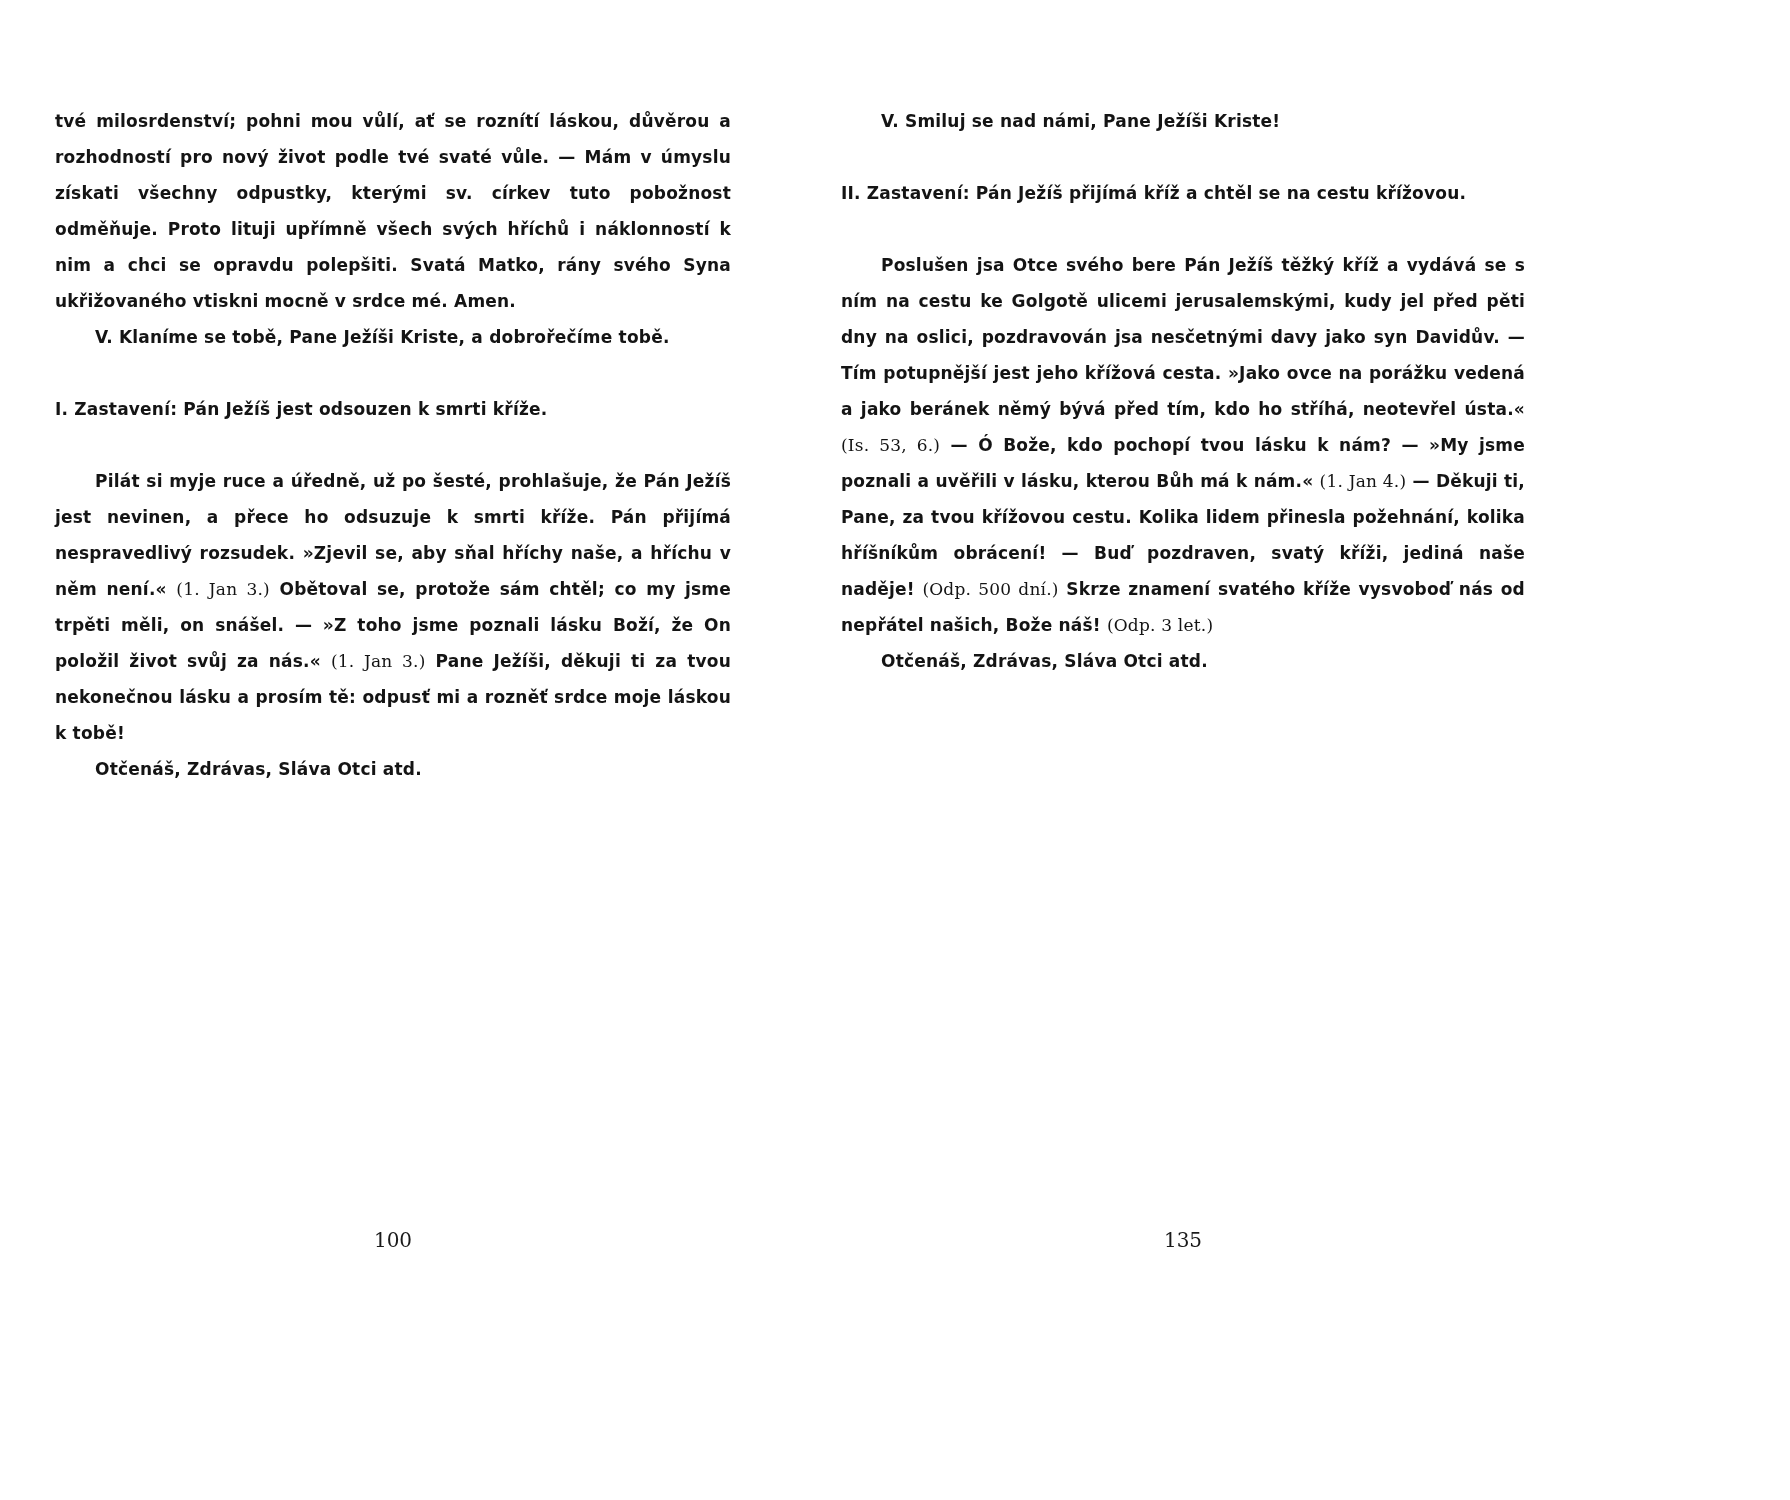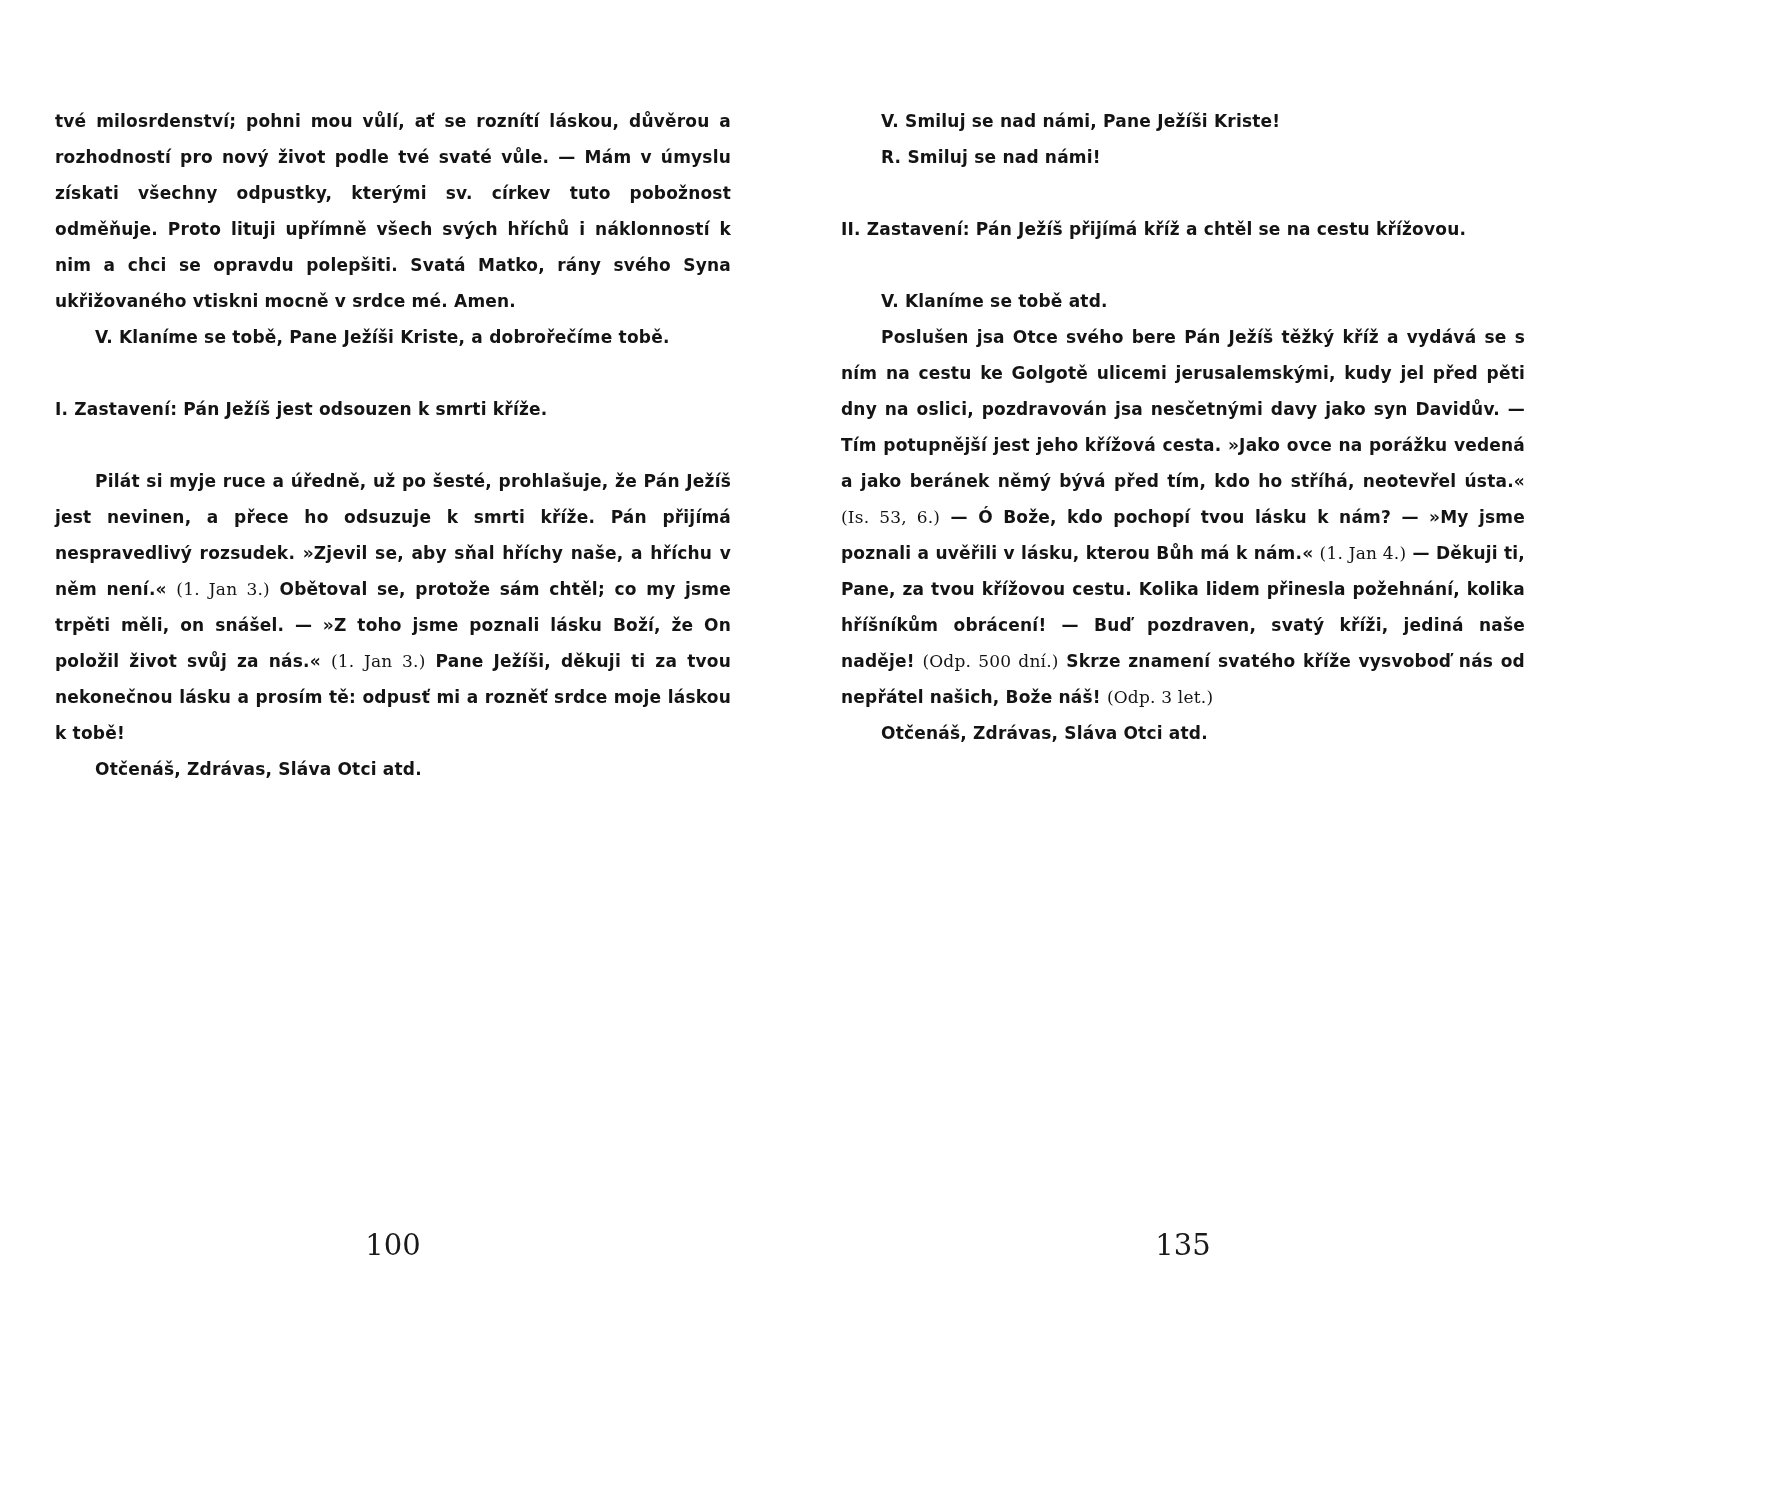--- a/index.html
+++ b/index.html
@@ -32,21 +32,21 @@
     margin-top: 36px;
     margin-bottom: 36px;
   }
   .run.light {
     font-weight: 400;
     font-family: "DejaVu Serif", "Liberation Serif", serif;
   }
   .page-number {
     position: absolute;
     top: 1228px;
-    font-size: 29px;
+    font-size: 20px;
     font-weight: 400;
     font-family: "DejaVu Serif", "Liberation Serif", serif;
     text-align: center;
     color: #1a1a1a;
   }
   .page-number.pn-left  { left: 55px;  width: 676px; }
   .page-number.pn-right { left: 841px; width: 684px; }
 </style>
 </head>
 <body>
@@ -56,23 +56,21 @@
   <div class="page-column left-col">
     <p class="para"><span class="run">tvé milosrdenství; pohni mou vůlí, ať se roznítí láskou, důvěrou a rozhodností pro nový život podle tvé svaté vůle. — Mám v úmyslu získati všechny odpustky, kterými sv. církev tuto pobožnost odměňuje. Proto lituji upřímně všech svých hříchů i náklonností k nim a chci se opravdu polepšiti. Svatá Matko, rány svého Syna ukřižovaného vtiskni mocně v srdce mé. Amen.</span></p>
     <p class="para indent"><span class="run">V. Klaníme se tobě, Pane Ježíši Kriste, a dobrořečíme tobě.</span></p>
     <p class="para heading"><span class="run">I. Zastavení: Pán Ježíš jest odsouzen k smrti kříže.</span></p>
     <p class="para indent"><span class="run">Pilát si myje ruce a úředně, už po šesté, prohlašuje, že Pán Ježíš jest nevinen, a přece ho odsuzuje k smrti kříže. Pán přijímá nespravedlivý rozsudek. »Zjevil se, aby sňal hříchy naše, a hříchu v něm není.« </span><span class="run light">(1. Jan 3.)</span><span class="run"> Obětoval se, protože sám chtěl; co my jsme trpěti měli, on snášel. — »Z toho jsme poznali lásku Boží, že On položil život svůj za nás.« </span><span class="run light">(1. Jan 3.)</span><span class="run"> Pane Ježíši, děkuji ti za tvou nekonečnou lásku a prosím tě: odpusť mi a rozněť srdce moje láskou k tobě!</span></p>
     <p class="para indent"><span class="run">Otčenáš, Zdrávas, Sláva Otci atd.</span></p>
   </div>
 
   <div class="page-column right-col">
     <p class="para indent"><span class="run">V. Smiluj se nad námi, Pane Ježíši Kriste!</span></p>
-    <p class="para indent"><span class="run">R. Smiluj se nad námi!</span></p>
     <p class="para heading"><span class="run">II. Zastavení: Pán Ježíš přijímá kříž a chtěl se na cestu křížovou.</span></p>
-    <p class="para indent"><span class="run">V. Klaníme se tobě atd.</span></p>
     <p class="para indent"><span class="run">Poslušen jsa Otce svého bere Pán Ježíš těžký kříž a vydává se s ním na cestu ke Golgotě ulicemi jerusalemskými, kudy jel před pěti dny na oslici, pozdravován jsa nesčetnými davy jako syn Davidův. — Tím potupnější jest jeho křížová cesta. »Jako ovce na porážku vedená a jako beránek němý bývá před tím, kdo ho stříhá, neotevřel ústa.« </span><span class="run light">(Is. 53, 6.)</span><span class="run"> — Ó Bože, kdo pochopí tvou lásku k nám? — »My jsme poznali a uvěřili v lásku, kterou Bůh má k nám.« </span><span class="run light">(1. Jan 4.)</span><span class="run"> — Děkuji ti, Pane, za tvou křížovou cestu. Kolika lidem přinesla požehnání, kolika hříšníkům obrácení! — Buď pozdraven, svatý kříži, jediná naše naděje! </span><span class="run light">(Odp. 500 dní.)</span><span class="run"> Skrze znamení svatého kříže vysvoboď nás od nepřátel našich, Bože náš! </span><span class="run light">(Odp. 3 let.)</span></p>
     <p class="para indent"><span class="run">Otčenáš, Zdrávas, Sláva Otci atd.</span></p>
   </div>
 
   <div class="page-number pn-left">100</div>
   <div class="page-number pn-right">135</div>
 
 </div>
 
 </body></html>

